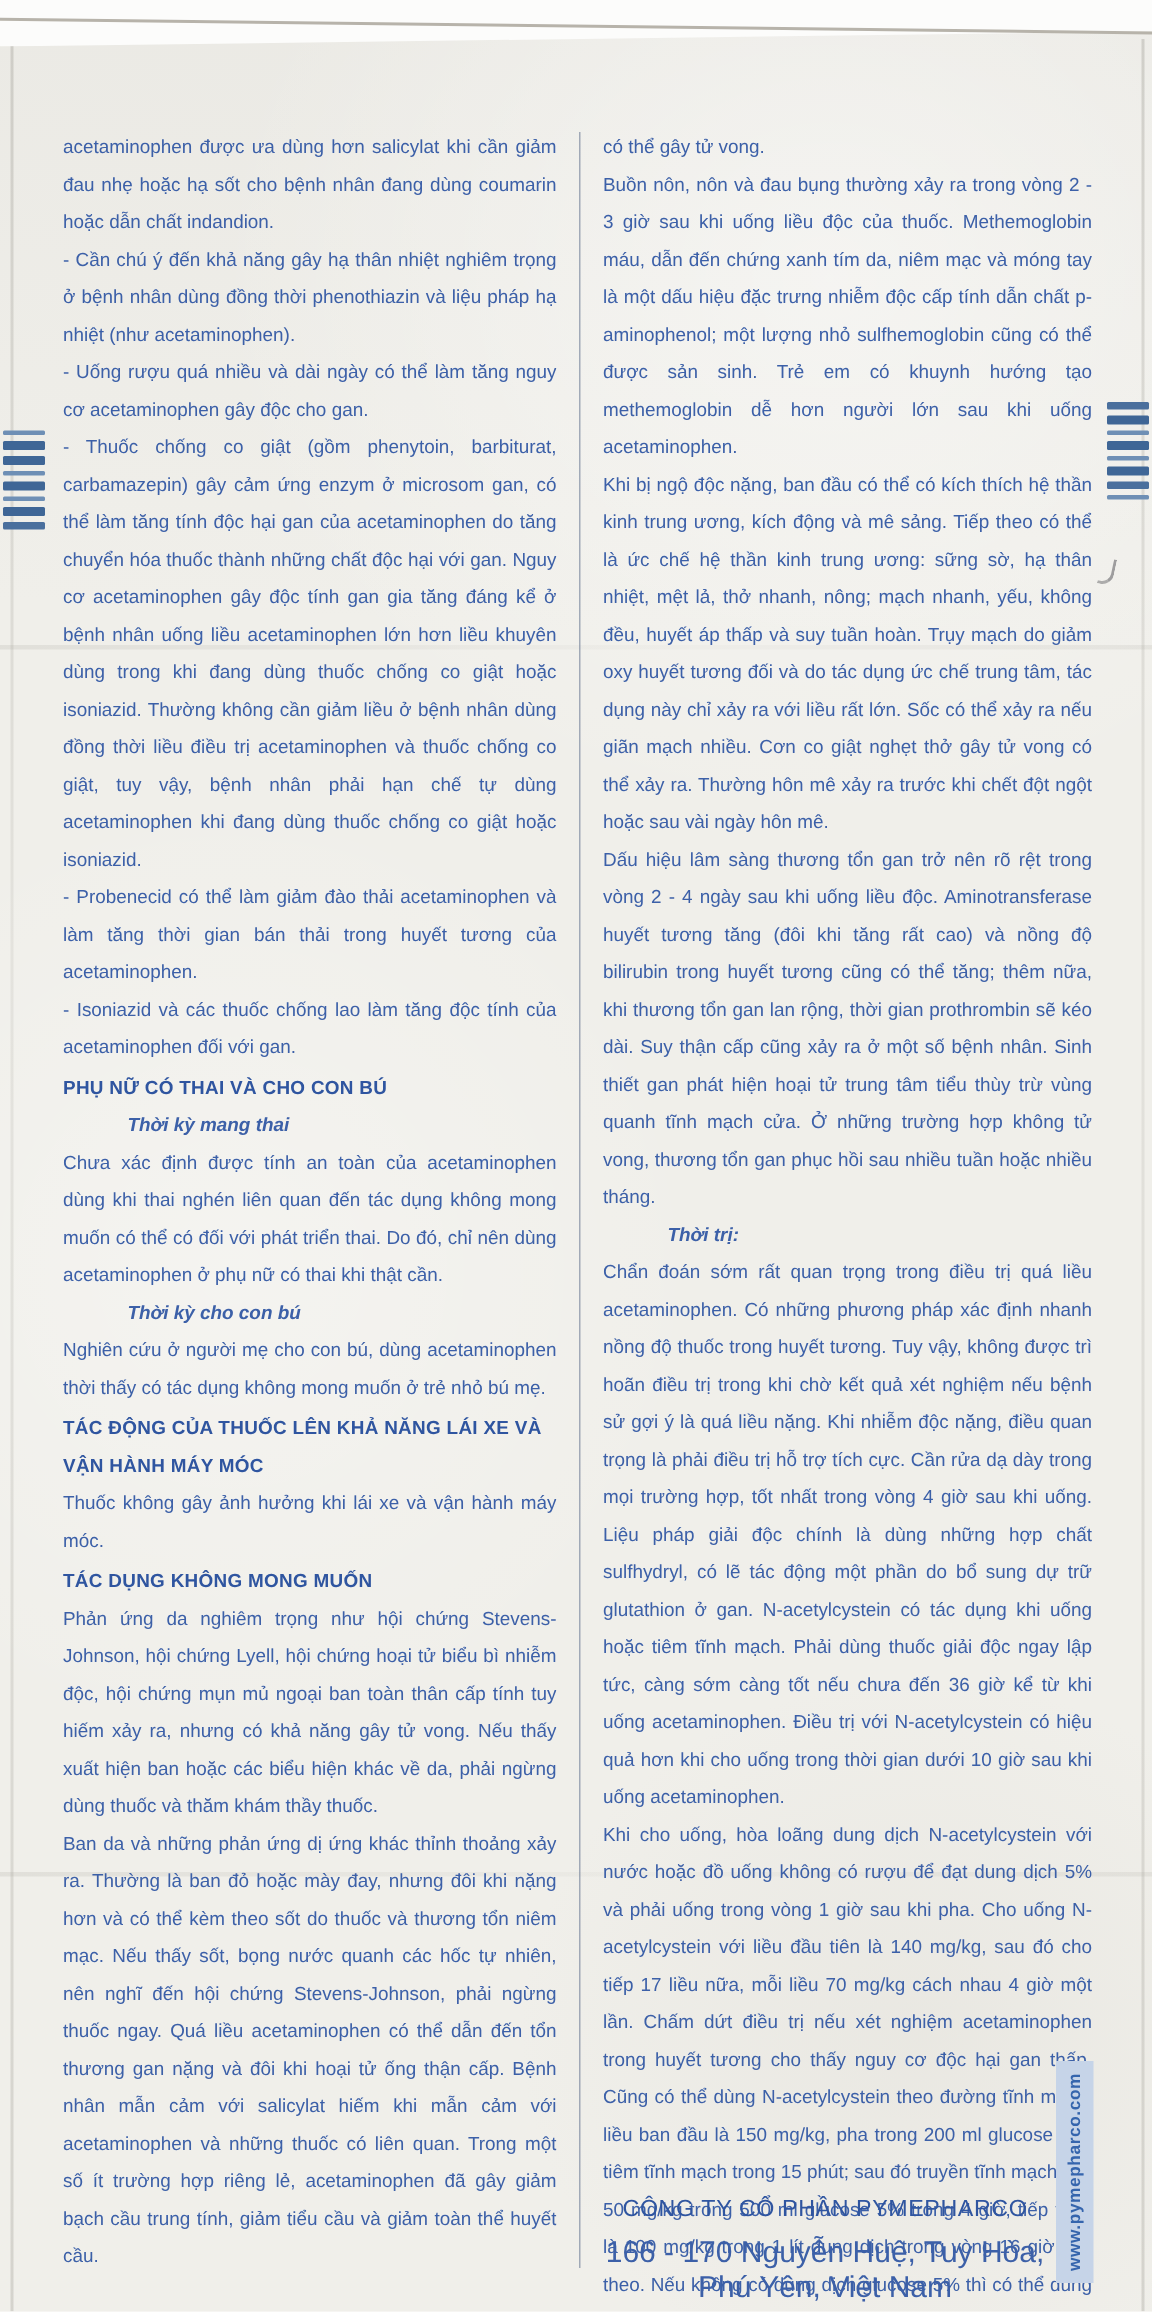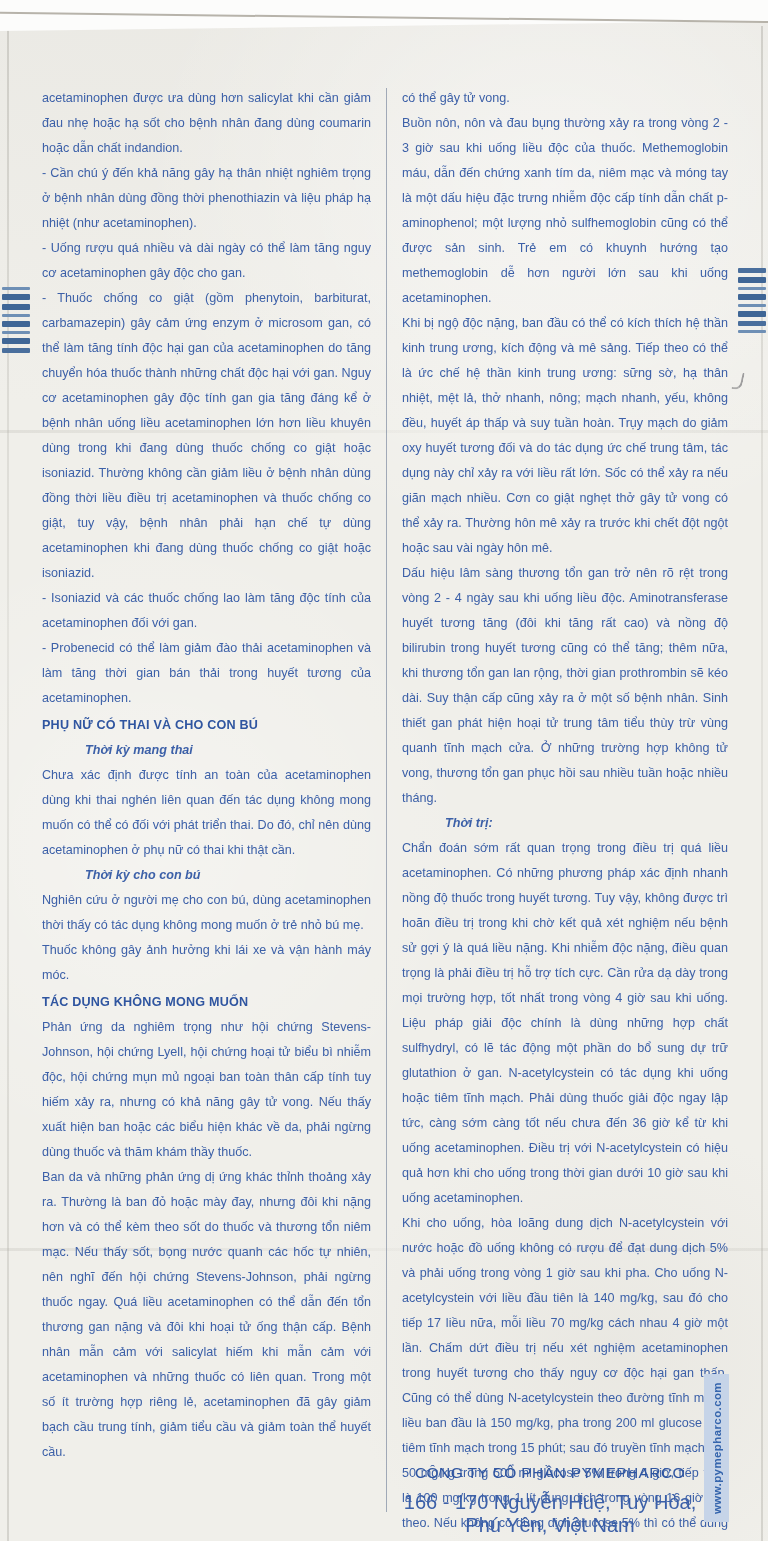--- a/index.html
+++ b/index.html
@@ -130,27 +130,28 @@
 
   <div class="pen-mark"></div>
 
   <div class="divider"></div>
 
   <div class="col col-left">
       <p class="blk para">acetaminophen được ưa dùng hơn salicylat khi cần giảm đau nhẹ hoặc hạ sốt cho bệnh nhân đang dùng coumarin hoặc dẫn chất indandion.</p>
       <p class="blk para">- Cần chú ý đến khả năng gây hạ thân nhiệt nghiêm trọng ở bệnh nhân dùng đồng thời phenothiazin và liệu pháp hạ nhiệt (như acetaminophen).</p>
       <p class="blk para">- Uống rượu quá nhiều và dài ngày có thể làm tăng nguy cơ acetaminophen gây độc cho gan.</p>
       <p class="blk para">- Thuốc chống co giật (gồm phenytoin, barbiturat, carbamazepin) gây cảm ứng enzym ở microsom gan, có thể làm tăng tính độc hại gan của acetaminophen do tăng chuyển hóa thuốc thành những chất độc hại với gan. Nguy cơ acetaminophen gây độc tính gan gia tăng đáng kể ở bệnh nhân uống liều acetaminophen lớn hơn liều khuyên dùng trong khi đang dùng thuốc chống co giật hoặc isoniazid. Thường không cần giảm liều ở bệnh nhân dùng đồng thời liều điều trị acetaminophen và thuốc chống co giật, tuy vậy, bệnh nhân phải hạn chế tự dùng acetaminophen khi đang dùng thuốc chống co giật hoặc isoniazid.</p>
+      <p class="blk para">- Probenecid có thể làm giảm đào thải acetaminophen và làm tăng thời gian bán thải trong huyết tương của acetaminophen.</p>
       <p class="blk para">- Isoniazid và các thuốc chống lao làm tăng độc tính của acetaminophen đối với gan.</p>
-      <p class="blk para">- Probenecid có thể làm giảm đào thải acetaminophen và làm tăng thời gian bán thải trong huyết tương của acetaminophen.</p>
       <p class="blk heading">PHỤ NỮ CÓ THAI VÀ CHO CON BÚ</p>
       <p class="blk subhead">Thời kỳ mang thai</p>
       <p class="blk para">Chưa xác định được tính an toàn của acetaminophen dùng khi thai nghén liên quan đến tác dụng không mong muốn có thể có đối với phát triển thai. Do đó, chỉ nên dùng acetaminophen ở phụ nữ có thai khi thật cần.</p>
       <p class="blk subhead">Thời kỳ cho con bú</p>
       <p class="blk para">Nghiên cứu ở người mẹ cho con bú, dùng acetaminophen thời thấy có tác dụng không mong muốn ở trẻ nhỏ bú mẹ.</p>
+      <p class="blk heading">TÁC ĐỘNG CỦA THUỐC LÊN KHẢ NĂNG LÁI XE VÀ VẬN HÀNH MÁY MÓC</p>
       <p class="blk para">Thuốc không gây ảnh hưởng khi lái xe và vận hành máy móc.</p>
       <p class="blk heading">TÁC DỤNG KHÔNG MONG MUỐN</p>
       <p class="blk para">Phản ứng da nghiêm trọng như hội chứng Stevens-Johnson, hội chứng Lyell, hội chứng hoại tử biểu bì nhiễm độc, hội chứng mụn mủ ngoại ban toàn thân cấp tính tuy hiếm xảy ra, nhưng có khả năng gây tử vong. Nếu thấy xuất hiện ban hoặc các biểu hiện khác về da, phải ngừng dùng thuốc và thăm khám thầy thuốc.</p>
       <p class="blk para">Ban da và những phản ứng dị ứng khác thỉnh thoảng xảy ra. Thường là ban đỏ hoặc mày đay, nhưng đôi khi nặng hơn và có thể kèm theo sốt do thuốc và thương tổn niêm mạc. Nếu thấy sốt, bọng nước quanh các hốc tự nhiên, nên nghĩ đến hội chứng Stevens-Johnson, phải ngừng thuốc ngay. Quá liều acetaminophen có thể dẫn đến tổn thương gan nặng và đôi khi hoại tử ống thận cấp. Bệnh nhân mẫn cảm với salicylat hiếm khi mẫn cảm với acetaminophen và những thuốc có liên quan. Trong một số ít trường hợp riêng lẻ, acetaminophen đã gây giảm bạch cầu trung tính, giảm tiểu cầu và giảm toàn thể huyết cầu.</p>
     </div>
 
   <div class="col col-right">
     <div>
         <p class="blk para">có thể gây tử vong.</p>
         <p class="blk para">Buồn nôn, nôn và đau bụng thường xảy ra trong vòng 2 - 3 giờ sau khi uống liều độc của thuốc. Methemoglobin máu, dẫn đến chứng xanh tím da, niêm mạc và móng tay là một dấu hiệu đặc trưng nhiễm độc cấp tính dẫn chất p-aminophenol; một lượng nhỏ sulfhemoglobin cũng có thể được sản sinh. Trẻ em có khuynh hướng tạo methemoglobin dễ hơn người lớn sau khi uống acetaminophen.</p>

